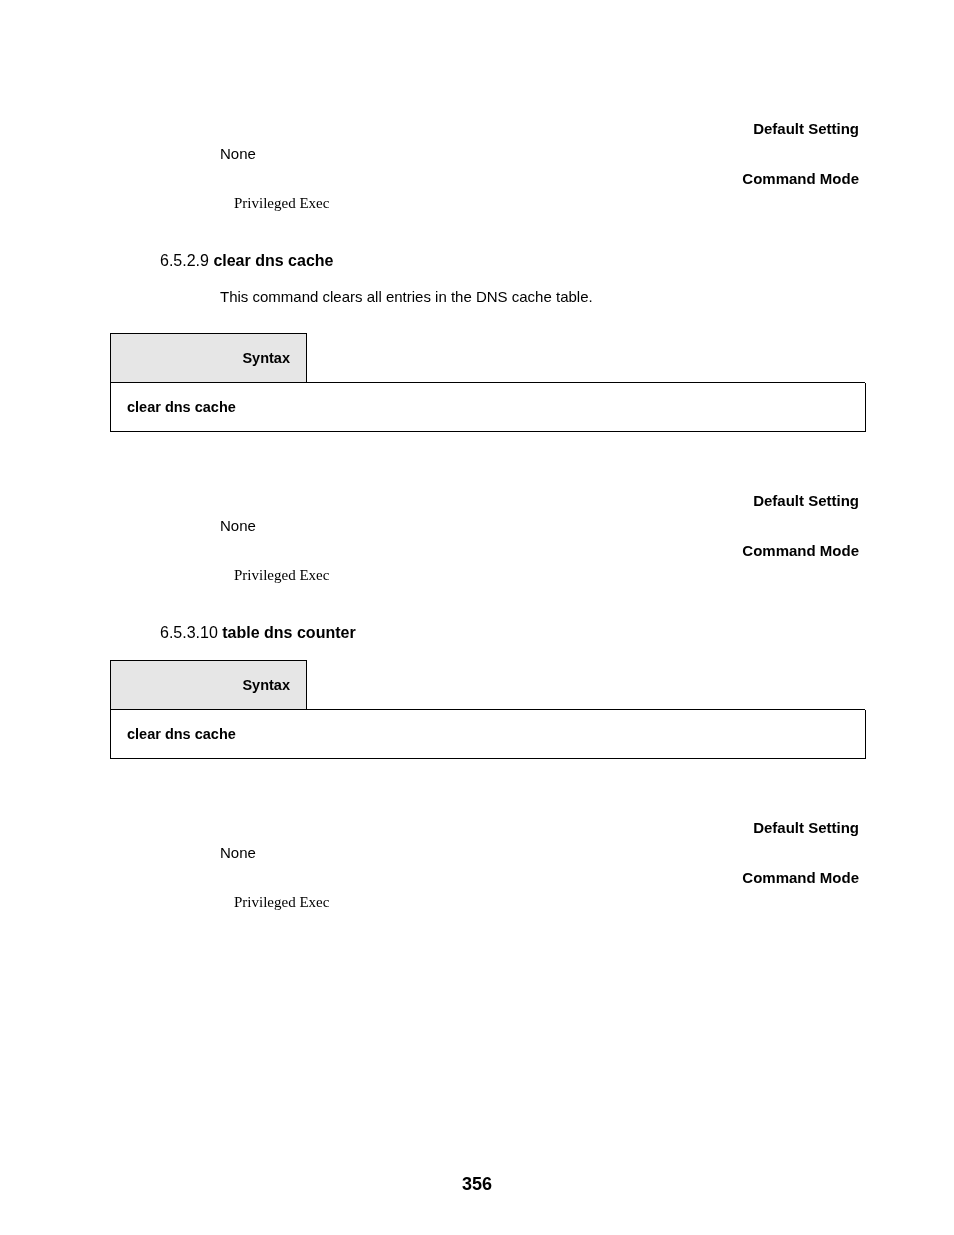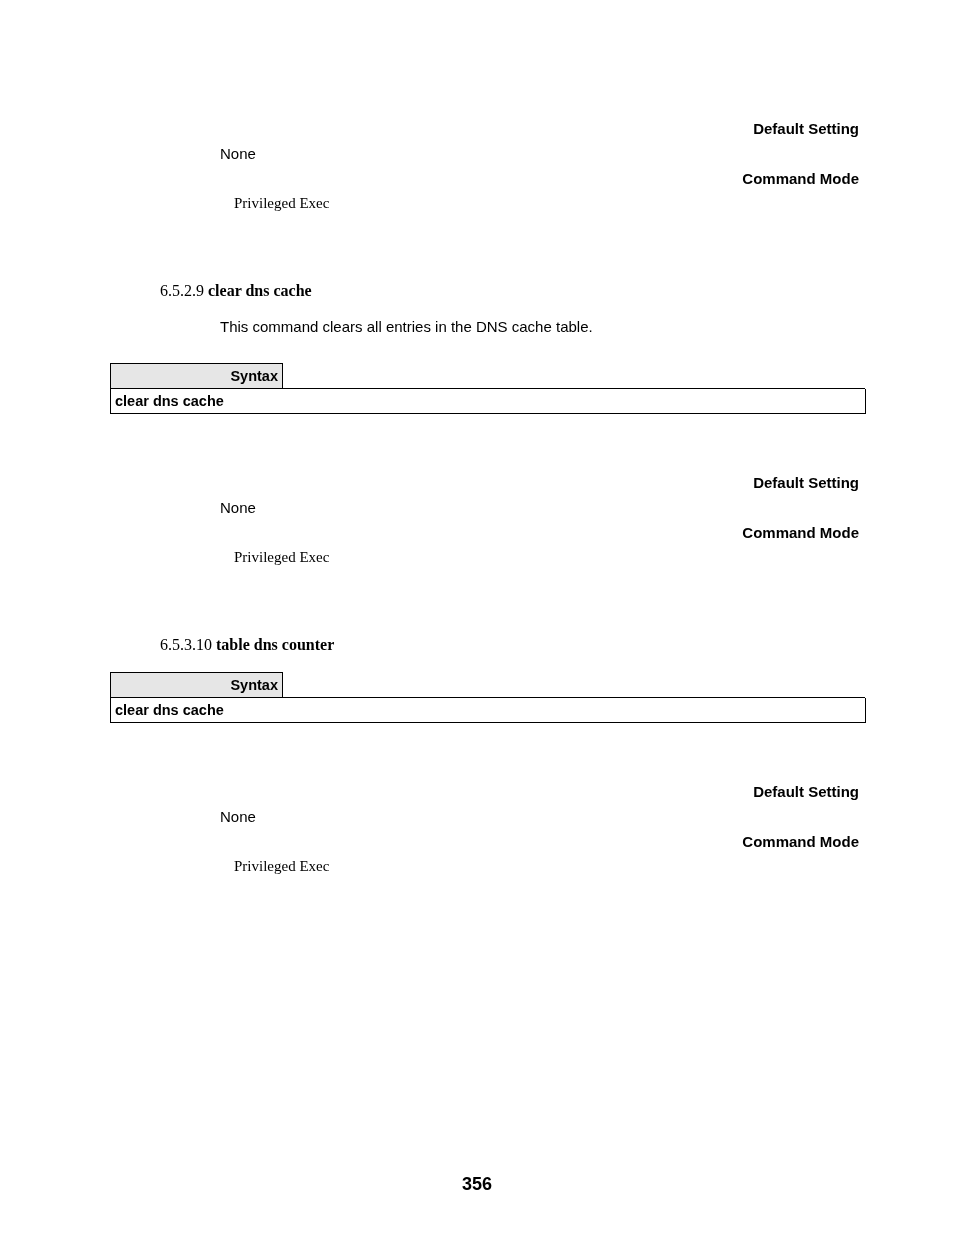--- a/index.html
+++ b/index.html
@@ -30,44 +30,43 @@
   .plain-line {
     margin-top: 1px;
     margin-bottom: 8px;
   }
   .indent-small {
     margin-left: 14px;
     font-family: Liberation Serif, serif;
   }
   .section-heading {
     font-size: 16px;
-    margin-top: 70px;
+    margin-top: 40px;
     margin-bottom: 18px;
     margin-left: 50px;
-    font-family: Liberation Serif, serif;
   }
   .section-heading .num {
     font-weight: normal;
   }
   .section-heading .title {
     font-weight: bold;
   }
   .desc-line {
     margin-left: 110px;
     margin-bottom: 28px;
   }
   .syntax-table {
     border-collapse: collapse;
     width: 756px;
     margin-left: 0;
     margin-bottom: 60px;
   }
   .syntax-table td {
     border: 1.5px solid #000;
-    padding: 4px;
+    padding: 16px;
   }
   .syntax-header-cell {
     width: 163px;
     background: #e6e6e6;
     text-align: right;
     font-weight: bold;
     padding: 6px 4px 6px 0;
     font-size: 14.5px;
     vertical-align: middle;
   }

